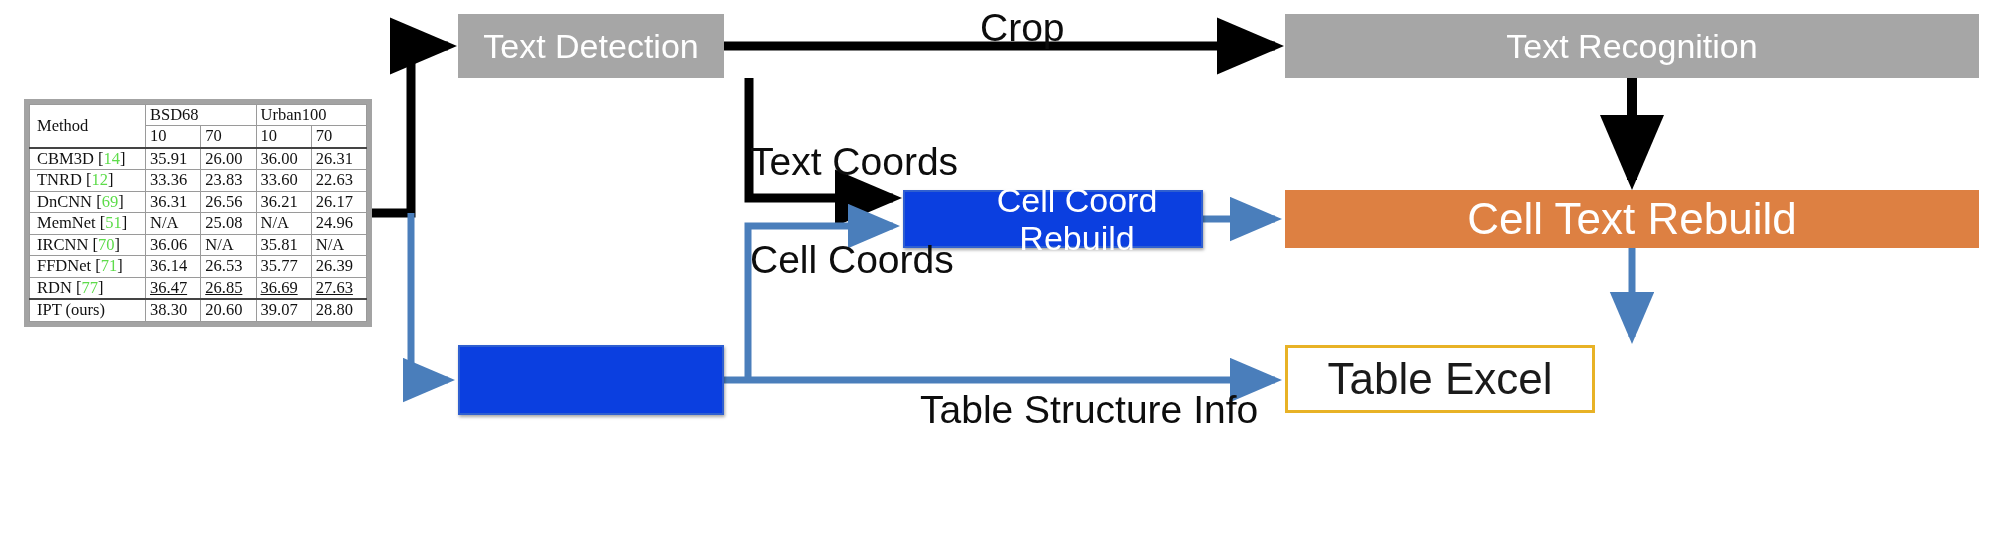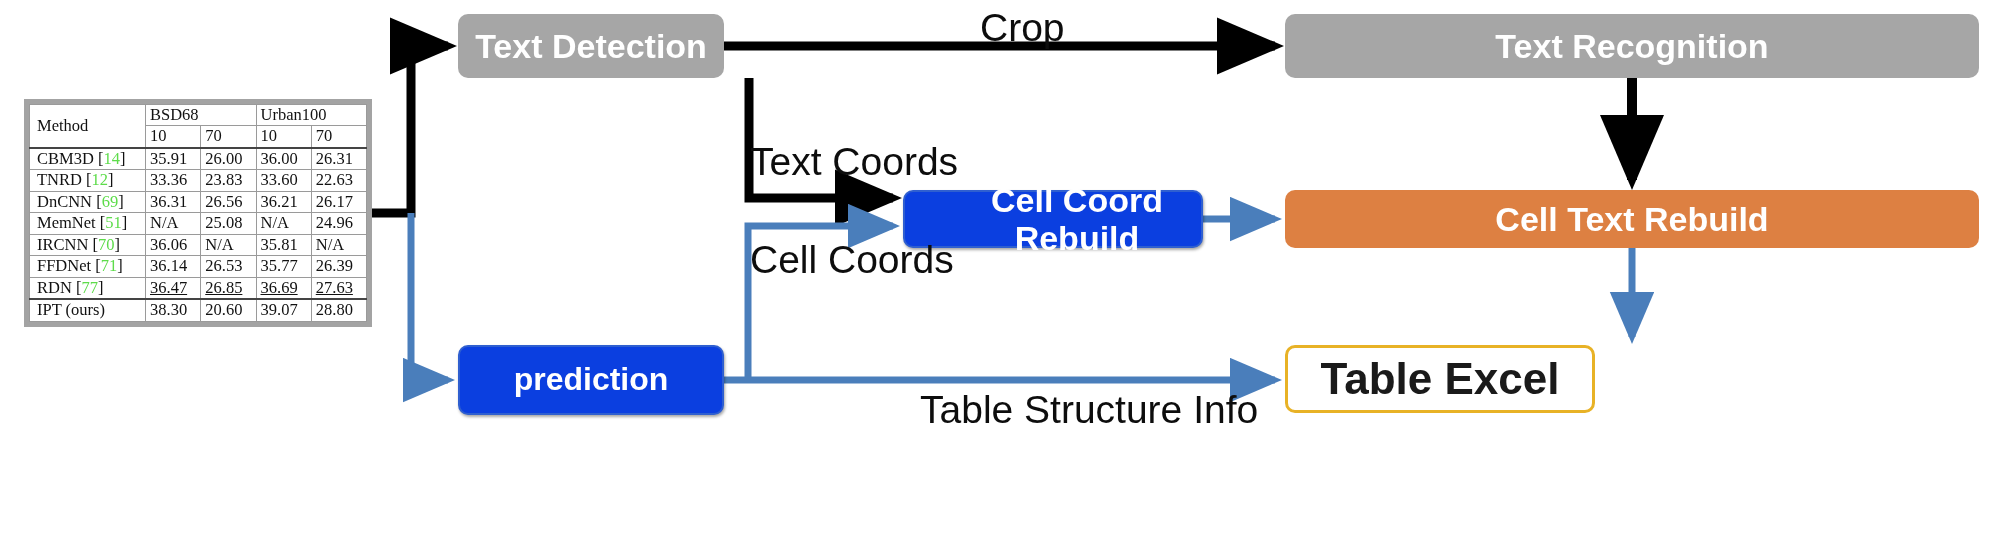--- a/index.html
+++ b/index.html
@@ -14,27 +14,27 @@
   #paper-table td,#paper-table th{border:1px solid #9a9a9a;padding:1px 4px;
       text-align:left;font-weight:normal;line-height:1.12;}
   #paper-table .methodcell{text-align:left;padding-left:7px;width:104px;white-space:nowrap;}
   #paper-table .hdr-method{vertical-align:middle;text-align:left;padding-left:7px;}
   #paper-table .thick-top td{border-top:2px solid #444;}
   #paper-table .lastrow td{border-top:2px solid #444;font-weight:normal;}
   #paper-table .cite{color:#5ddc4a;}
   #paper-table .uline{text-decoration:underline;}
 
   
-  .node{position:absolute;box-sizing:border-box;border-radius:10px;
+  .node{position:absolute;box-sizing:border-box;border-radius:0;
         display:flex;align-items:center;justify-content:center;text-align:center;
-        font-family:"Liberation Sans",sans-serif;line-height:1.12;font-weight:bold;}
+        font-family:"Liberation Sans",sans-serif;line-height:1.12;}
   .node.gray{background:#a6a6a6;color:#ffffff;font-size:34px;}
   .node.blue{background:#0b3fe0;color:#ffffff;font-size:34px;
         border:2px solid #2f5fd0;box-shadow:1px 2px 3px rgba(0,0,0,.35);}
-  .node.orange{background:#dd8042;color:#ffffff;font-size:34px;}
+  .node.orange{background:#dd8042;color:#ffffff;font-size:44px;}
   .node.outline{background:#ffffff;color:#1a1a1a;font-size:44px;
         border:3px solid #e8b226;}
 
   #n-text-detection{left:458px;top:14px;width:266px;height:64px;}
   #n-text-recognition{left:1285px;top:14px;width:694px;height:64px;}
   #n-cell-coord{left:903px;top:190px;width:300px;height:58px;padding-left:48px;}
   #n-cell-text{left:1285px;top:190px;width:694px;height:58px;}
   #n-table-struct{left:458px;top:345px;width:266px;height:70px;
         flex-direction:column;font-size:32px;}
   #n-table-excel{left:1285px;top:345px;width:310px;height:68px;}
@@ -175,21 +175,20 @@
 
 <div id="n-text-detection" class="node gray">Text Detection</div>
 
 <div id="n-text-recognition" class="node gray">Text Recognition</div>
 
 <div id="n-cell-coord" class="node blue">Cell Coord Rebuild</div>
 
 <div id="n-cell-text" class="node orange">Cell Text Rebuild</div>
 
 <div id="n-table-struct" class="node blue">
-  <span>prediction</span>
 </div>
 
 <div id="n-table-excel" class="node outline">Table Excel</div>
 
 <div id="lbl-crop" class="elabel">Crop</div>
 <div id="lbl-text-coords" class="elabel">Text Coords</div>
 <div id="lbl-cell-coords" class="elabel">Cell Coords</div>
 <div id="lbl-tsi" class="elabel">Table Structure Info</div>
 
 </body></html>

